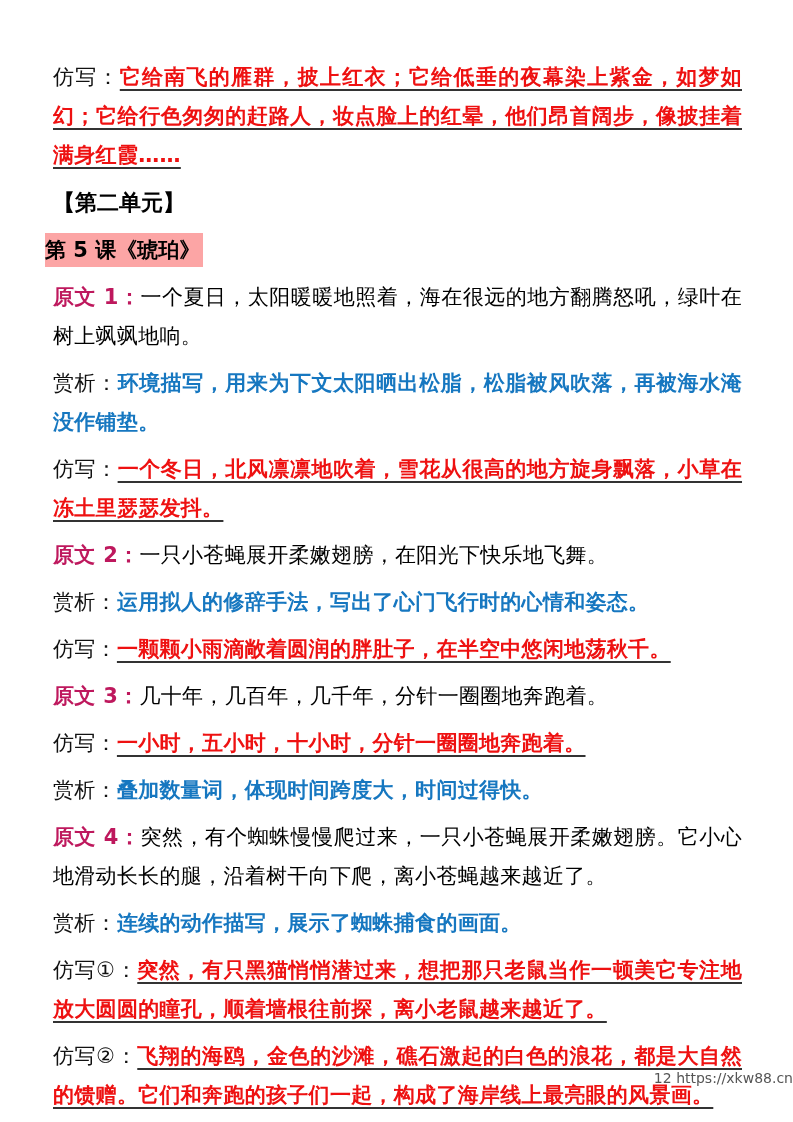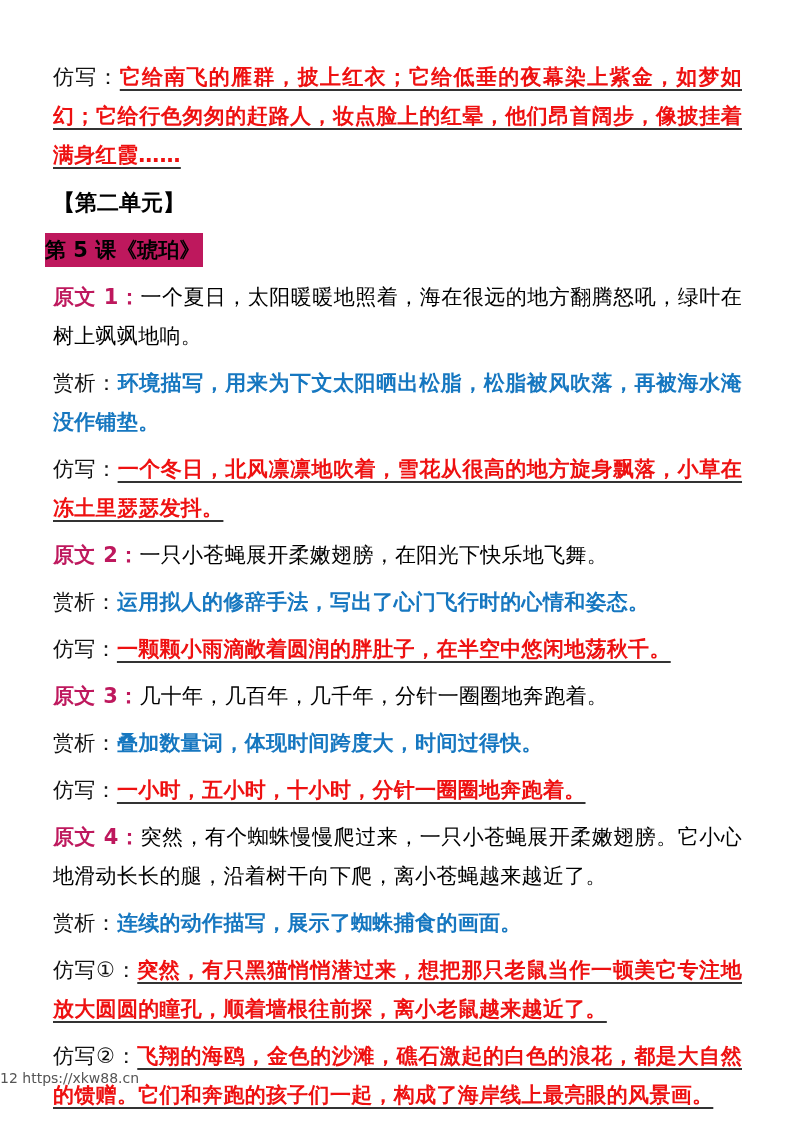--- a/index.html
+++ b/index.html
@@ -17,25 +17,25 @@
     .label-green { font-weight: bold; color: #be185d; }
     .orig { color: #000000; }
     .analysis { color: #1677c0; font-weight: bold; }
     .imitate {
       color: #ee1111; font-weight: bold;
       text-decoration: underline; text-decoration-color: #333333;
       text-decoration-thickness: 2px; text-underline-offset: 5px;
     }
     .unit-title { font-size: 22px; font-weight: bold; line-height: 40px; margin: 8px; }
     .lesson-title {
-      display: inline-block; background: #be185d; font-weight: bold;
+      display: inline-block; background: #fca5a5; font-weight: bold;
       font-size: 21px; line-height: 34px; padding: 0 3px 0 0; margin: 2px 0 3px 0; text-align: center;
     }
     .footer {
-      position: absolute; top: 1070px; left: 0; width: 793px; text-align: left;
+      position: absolute; top: 1070px; left: 0; width: 793px; text-align: right;
       font-size: 14px; color: #555555;
       font-family: "DejaVu Sans", sans-serif;
     }
   </style>
 </head>
 <body>
 
 <div class="page">
 
   <p class="para">
@@ -62,24 +62,24 @@
     <span class="label">赏析：</span><span class="analysis">运用拟人的修辞手法，写出了心门飞行时的心情和姿态。</span>
   </p>
   <p class="para">
     <span class="label">仿写：</span><span class="imitate">一颗颗小雨滴敞着圆润的胖肚子，在半空中悠闲地荡秋千。</span>
   </p>
 
   <p class="para">
     <span class="label-green">原文 3：</span><span class="orig">几十年，几百年，几千年，分针一圈圈地奔跑着。</span>
   </p>
   <p class="para">
-    <span class="label">赏析：</span><span class="analysis">叠加数量词，体现时间跨度大，时间过得快。</span>
+    <span class="label">仿写：</span><span class="imitate">一小时，五小时，十小时，分针一圈圈地奔跑着。</span>
   </p>
   <p class="para">
-    <span class="label">仿写：</span><span class="imitate">一小时，五小时，十小时，分针一圈圈地奔跑着。</span>
+    <span class="label">赏析：</span><span class="analysis">叠加数量词，体现时间跨度大，时间过得快。</span>
   </p>
 
   <p class="para">
     <span class="label-green">原文 4：</span><span class="orig">突然，有个蜘蛛慢慢爬过来，一只小苍蝇展开柔嫩翅膀。它小心地滑动长长的腿，沿着树干向下爬，离小苍蝇越来越近了。</span>
   </p>
   <p class="para">
     <span class="label">赏析：</span><span class="analysis">连续的动作描写，展示了蜘蛛捕食的画面。</span>
   </p>
   <p class="para">
     <span class="label">仿写①：</span><span class="imitate">突然，有只黑猫悄悄潜过来，想把那只老鼠当作一顿美它专注地放大圆圆的瞳孔，顺着墙根往前探，离小老鼠越来越近了。</span>

